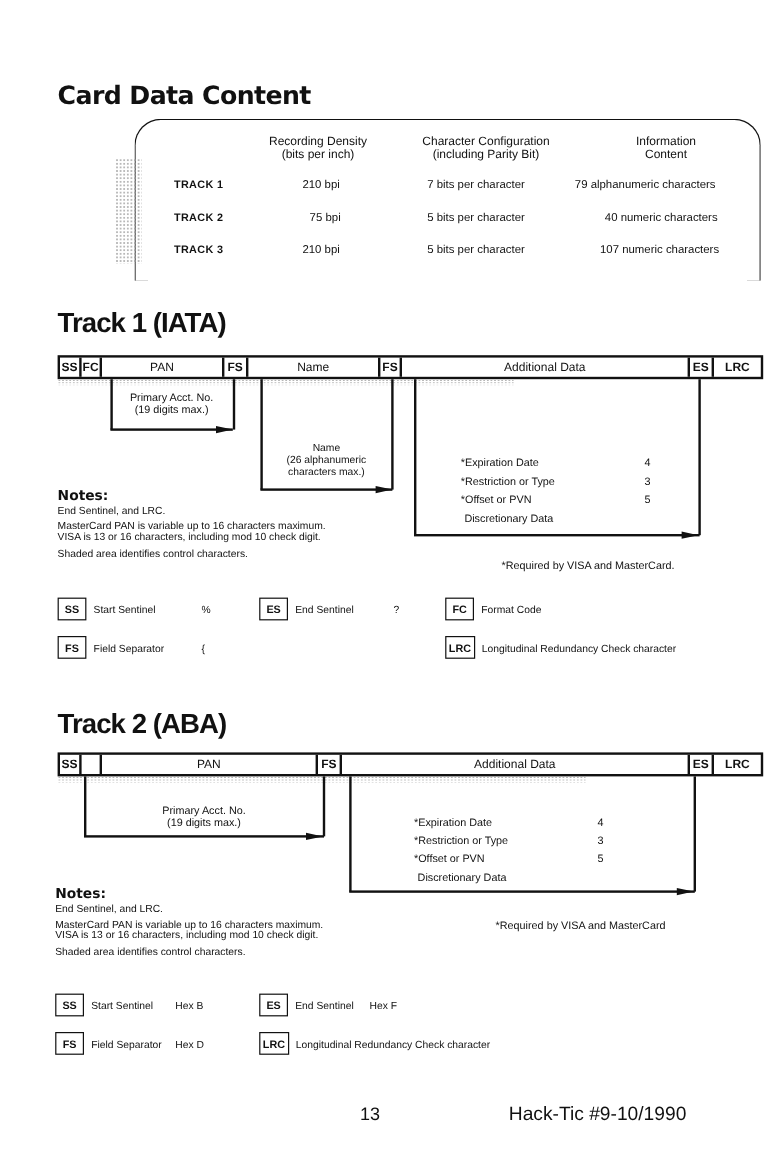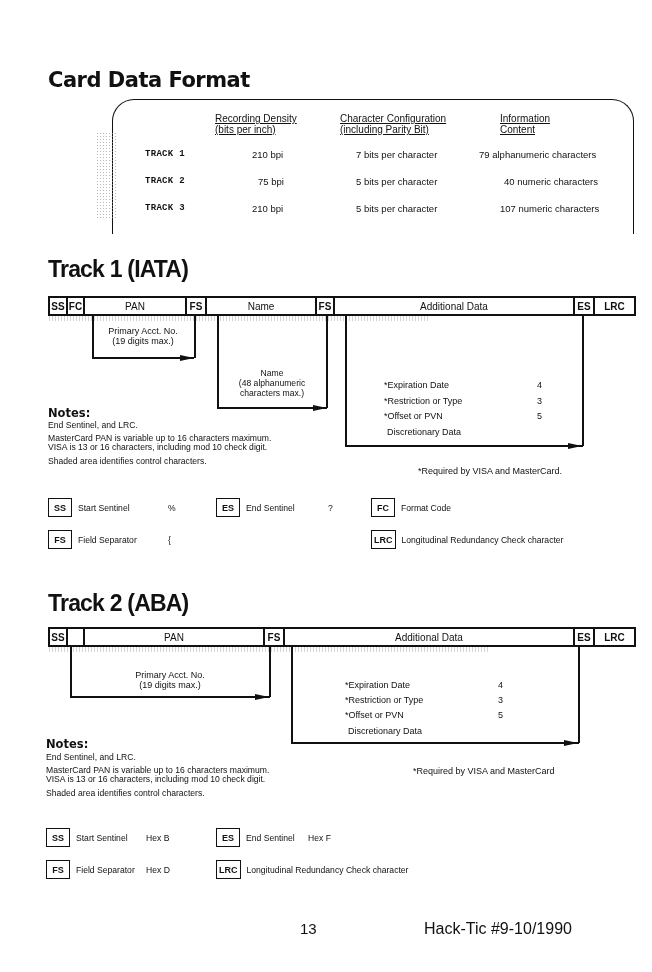--- a/index.html
+++ b/index.html
@@ -2,41 +2,41 @@
 <html><head>
 <meta charset="utf-8">
 <style>
   html,body{margin:0;padding:0;background:#fff;}
   body{width:652px;height:972px;position:relative;overflow:hidden;font-family:"Liberation Sans",sans-serif;color:#111;}
   .abs{position:absolute;}
   .h1{font-family:"DejaVu Sans",sans-serif;font-weight:bold;font-size:21px;letter-spacing:-0.5px;}
   .h2{font-family:"Liberation Sans",sans-serif;font-size:23px;letter-spacing:-0.8px;font-weight:bold;}
   .tbl-frame{position:absolute;left:112px;top:99px;width:520px;height:134px;border-top:1.5px solid #111;border-left:1.5px solid #111;border-right:1.5px solid #111;border-radius:22px 22px 0 0;border-bottom:none;}
   .stipple{position:absolute;left:96px;top:132px;width:22px;height:88px;background-image:radial-gradient(#999 0.8px,transparent 0.9px);background-size:3px 3px;opacity:0.7;}
-  .th{position:absolute;font-size:10px;text-align:left;line-height:11px;text-decoration:underline;}
-  .rowlbl{position:absolute;font-family:Liberation Mono, monospace;font-weight:bold;font-size:9px;letter-spacing:0.3px;}
+  .th{position:absolute;font-size:10px;text-align:center;line-height:11px;}
+  .rowlbl{position:absolute;font-family:Liberation Sans, sans-serif;font-weight:bold;font-size:9px;letter-spacing:0.3px;}
   .cell{position:absolute;font-size:9.5px;}
   .strip{position:absolute;height:20px;border:2px solid #111;box-sizing:border-box;display:flex;}
   .seg{height:100%;box-sizing:border-box;border-right:2px solid #111;font-size:10px;display:flex;align-items:center;justify-content:center;}
   .seg:last-child{border-right:none;}
   .seg.b{font-weight:bold;font-size:10px;}
   .shade{position:absolute;height:5px;background-image:radial-gradient(#aaa 0.7px,transparent 0.8px);background-size:3px 2px;}
   .line{position:absolute;background:#111;}
   .arrow{position:absolute;width:0;height:0;border-top:3px solid transparent;border-bottom:3px solid transparent;border-left:14px solid #111;}
   .small{font-size:9px;line-height:10px;}
   .notes-h{font-family:"DejaVu Sans",sans-serif;font-weight:bold;font-size:11.5px;}
   .note{font-size:8.6px;line-height:9.5px;}
   .key{position:absolute;display:flex;align-items:center;font-size:8.6px;}
   .kbox{border:1.5px solid #111;font-weight:bold;font-size:9px;padding:0 2px;height:17px;min-width:18px;display:flex;align-items:center;justify-content:center;margin-right:6px;}
   .center{text-align:center;}
 </style>
 </head>
 <body>
 
-<div class="abs h1" style="left:48px;top:68px;">Card Data Format</div>
+<div class="abs h1" style="left:48px;top:68px;">Card Data Content</div>
 
 <div>
   <div class="tbl-frame"></div>
   <div class="stipple"></div>
   <div class="th" style="left:215px;top:113px;width:100px;">
     <div>Recording Density</div>
     <div>(bits per inch)</div>
   </div>
   <div class="th" style="left:340px;top:113px;width:130px;">
     <div>Character Configuration</div>
@@ -93,21 +93,21 @@
   </div>
 </div>
 
 <div>
   <div class="line" style="left:217px;top:316px;width:1.5px;height:92px;"></div>
   <div class="line" style="left:217px;top:407px;width:110px;height:1.5px;"></div>
   <div class="line" style="left:326px;top:316px;width:1.5px;height:92px;"></div>
   <div class="arrow" style="left:313px;top:405px;"></div>
   <div class="abs small center" style="left:217px;top:368px;width:110px;font-size:8.6px;">
     <div>Name</div>
-    <div>(48 alphanumeric</div>
+    <div>(26 alphanumeric</div>
     <div>characters max.)</div>
   </div>
 </div>
 
 <div>
   <div class="line" style="left:345px;top:316px;width:1.5px;height:130px;"></div>
   <div class="line" style="left:345px;top:445px;width:238px;height:1.5px;"></div>
   <div class="line" style="left:582px;top:316px;width:1.5px;height:130px;"></div>
   <div class="arrow" style="left:568px;top:443px;"></div>
   <div class="abs small" style="left:384px;top:380px;">*Expiration Date</div>

